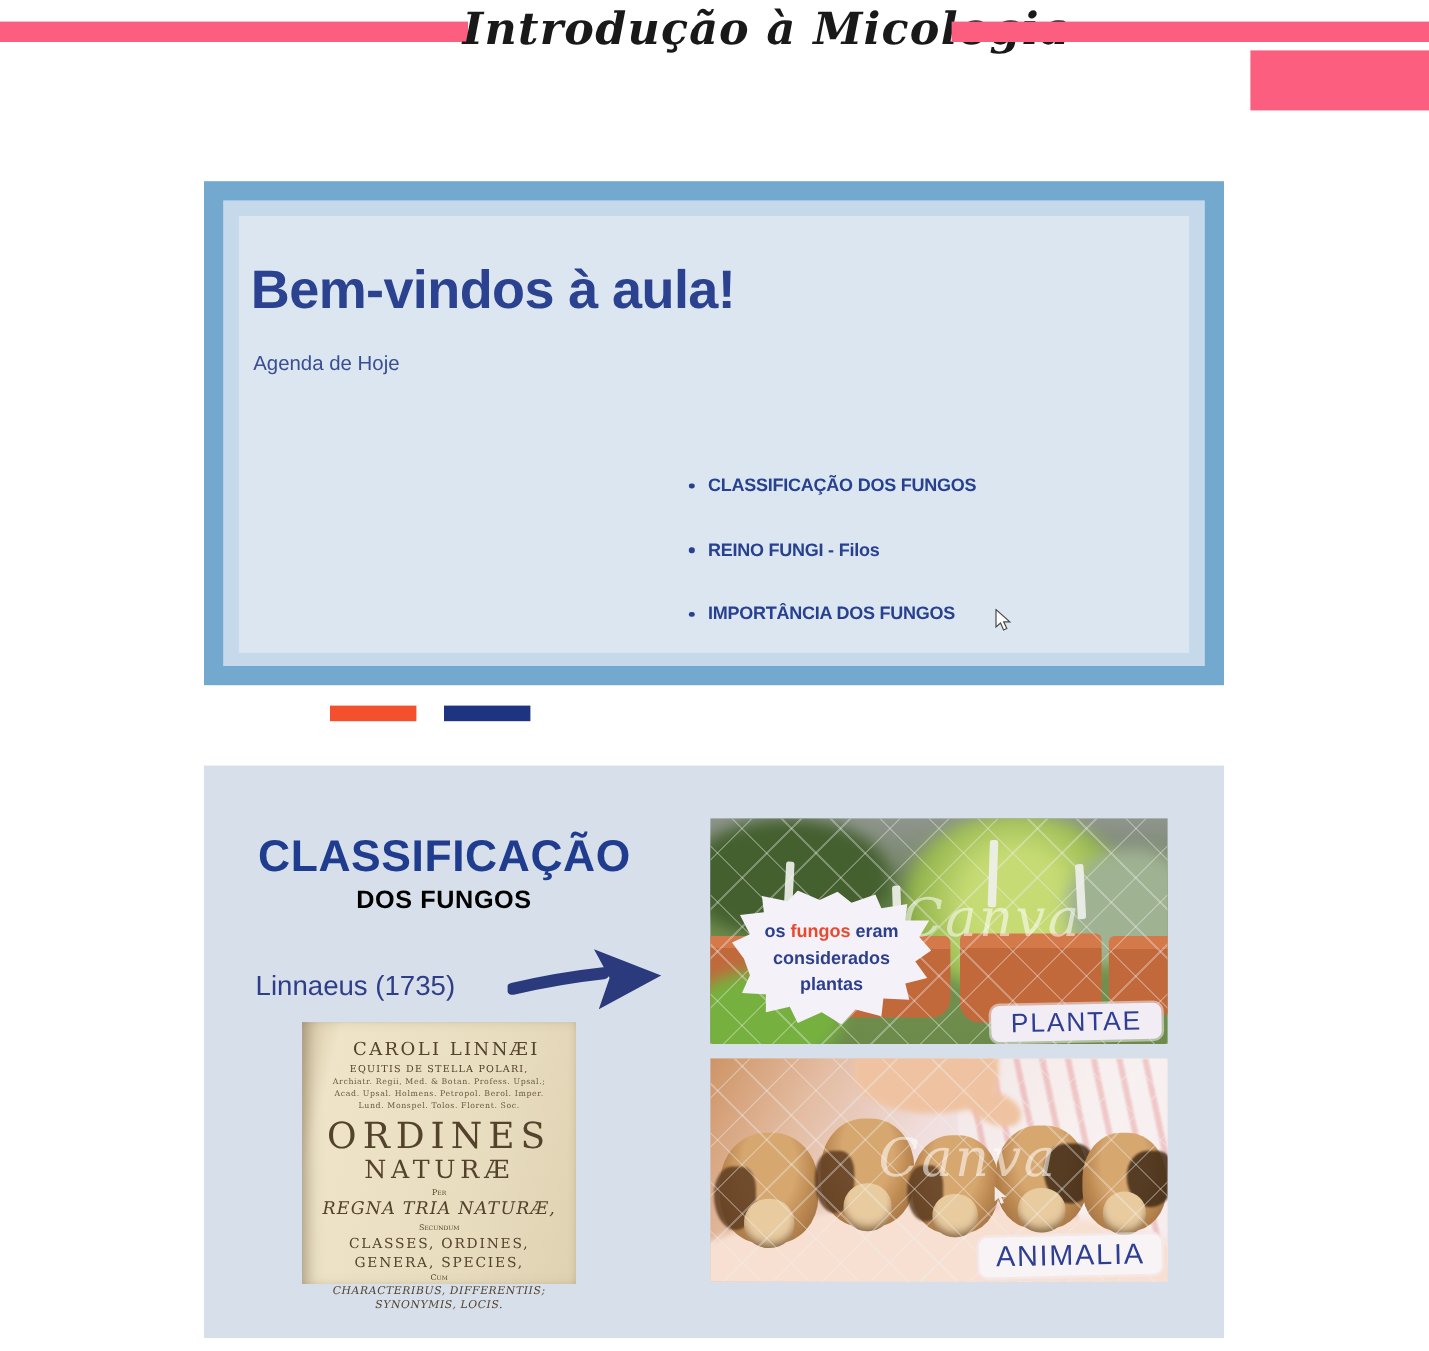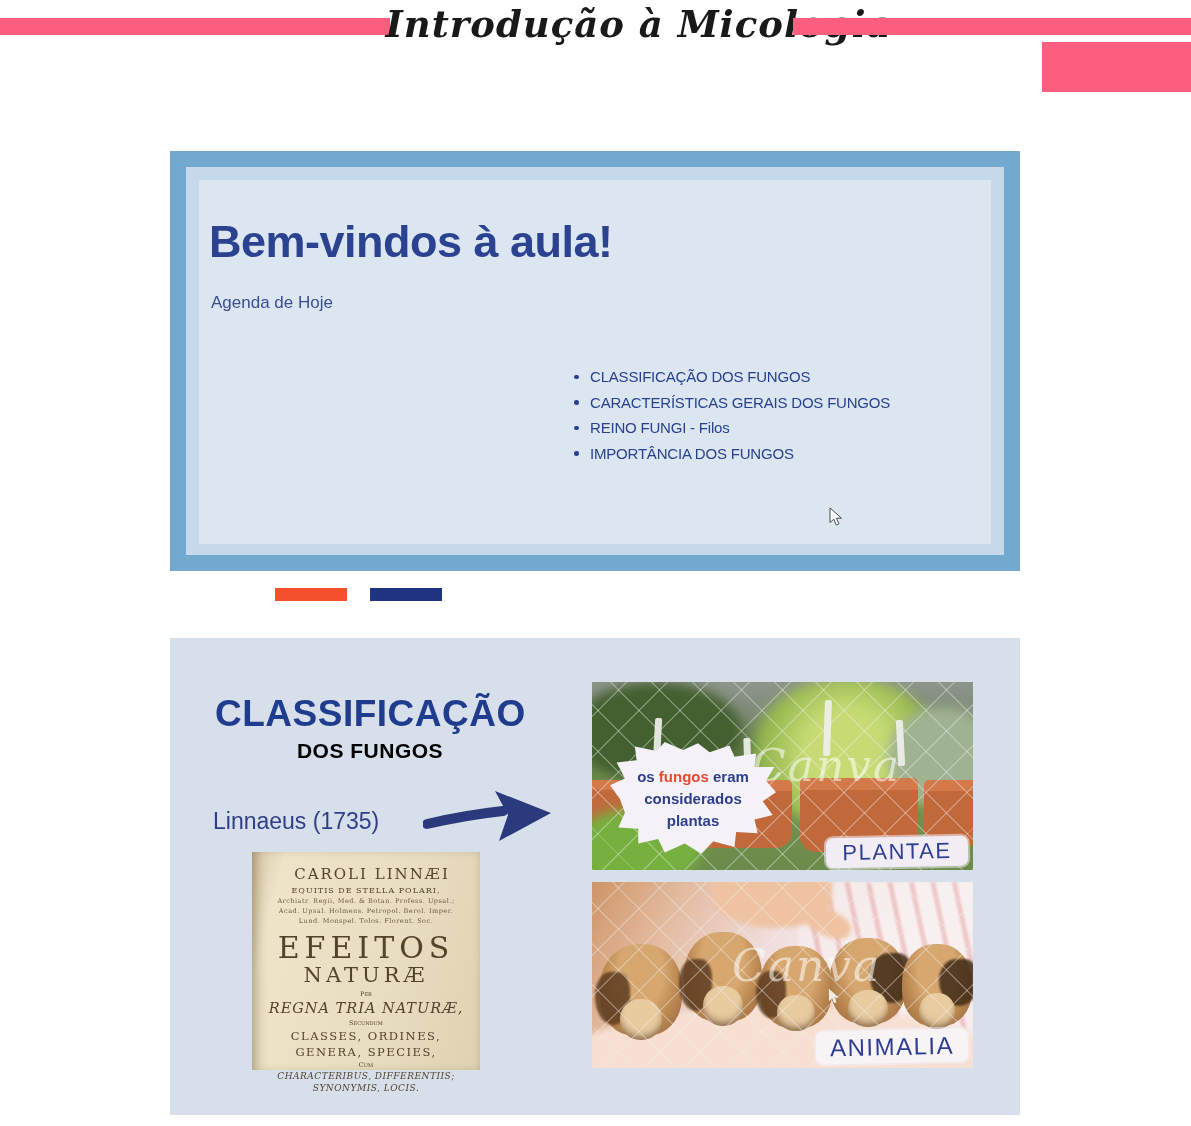--- a/index.html
+++ b/index.html
@@ -24,21 +24,21 @@
   .s1-mid { position:absolute; inset:16px; background:#C5D9EB; }
   .s1-content { position:absolute; inset:29px 29px 27px 29px; background:#DCE6F1; }
   .s1-title {
     position:absolute; left:39px; top:65px;
     font-size:45px; font-weight:bold; letter-spacing:-0.5px; color:#2B4290;
   }
   .s1-subtitle { position:absolute; left:41px; top:142px; font-size:17px; color:#3A4E91; }
   .s1-bullets { position:absolute; left:404px; top:213px; list-style:none; }
   .s1-bullets li {
     position:relative; padding-left:16px; height:25.5px; line-height:25.5px;
-    font-size:15px; font-weight:normal; letter-spacing:-0.2px; color:#27418F; white-space:nowrap;
+    font-size:15px; font-weight:bold; letter-spacing:-0.2px; color:#27418F; white-space:nowrap;margin-top:28px;
   }
   .s1-bullets li::before {
     content:""; position:absolute; left:0; top:10.5px; width:4.5px; height:4.5px;
     border-radius:50%; background:#27418F;
   }
   .s1-bar { position:absolute; top:437px; height:13px; }
   .s1-bar.orange { left:105px; width:72px; background:#F4502E; }
   .s1-bar.navy   { left:200px; width:72px; background:#1E3480; }
 
   
@@ -135,21 +135,20 @@
   <div class="accent-bar bar-right"></div>
   <div class="pink-block"></div>
 
   <div class="slide1">
     <div class="s1-mid"></div>
     <div class="s1-content"></div>
     <div class="s1-title">Bem-vindos à aula!</div>
     <div class="s1-subtitle">Agenda de Hoje</div>
     <ul class="s1-bullets">
       <li>CLASSIFICAÇÃO DOS FUNGOS</li>
-      <li>CARACTERÍSTICAS GERAIS DOS FUNGOS</li>
       <li>REINO FUNGI - Filos</li>
       <li>IMPORTÂNCIA DOS FUNGOS</li>
     </ul>
     <div class="s1-bar orange"></div>
     <div class="s1-bar navy"></div>
   </div>
 
   <div class="slide2">
     <div class="s2-title">CLASSIFICAÇÃO</div>
     <div class="s2-sub">DOS FUNGOS</div>
@@ -159,21 +158,21 @@
       <path d="M4,36 C30,30 52,26 80,23" stroke="#2A3A7C" stroke-width="10" fill="none" stroke-linecap="round"></path>
       <polygon points="72,3 128,25 76,53 85,27" fill="#2A3A7C"></polygon>
     </svg>
 
     <div class="book">
       <div class="bk-l1">CAROLI LINNÆI</div>
       <div class="bk-l2">EQUITIS DE STELLA POLARI,</div>
       <div class="bk-sm">Archiatr. Regii, Med. &amp; Botan. Profess. Upsal.;</div>
       <div class="bk-sm">Acad. Upsal. Holmens. Petropol. Berol. Imper.</div>
       <div class="bk-sm">Lund. Monspel. Tolos. Florent. Soc.</div>
-      <div class="bk-systema">EFEITOS</div>
+      <div class="bk-systema">ORDINES</div>
       <div class="bk-naturae">NATURÆ</div>
       <div class="bk-per">Per</div>
       <div class="bk-regna">REGNA TRIA NATURÆ,</div>
       <div class="bk-secundum">Secundum</div>
       <div class="bk-classes">CLASSES, ORDINES,</div>
       <div class="bk-classes">GENERA, SPECIES,</div>
       <div class="bk-cum">Cum</div>
       <div class="bk-chars">CHARACTERIBUS, DIFFERENTIIS;</div>
       <div class="bk-chars">SYNONYMIS, LOCIS.</div>
     </div>

